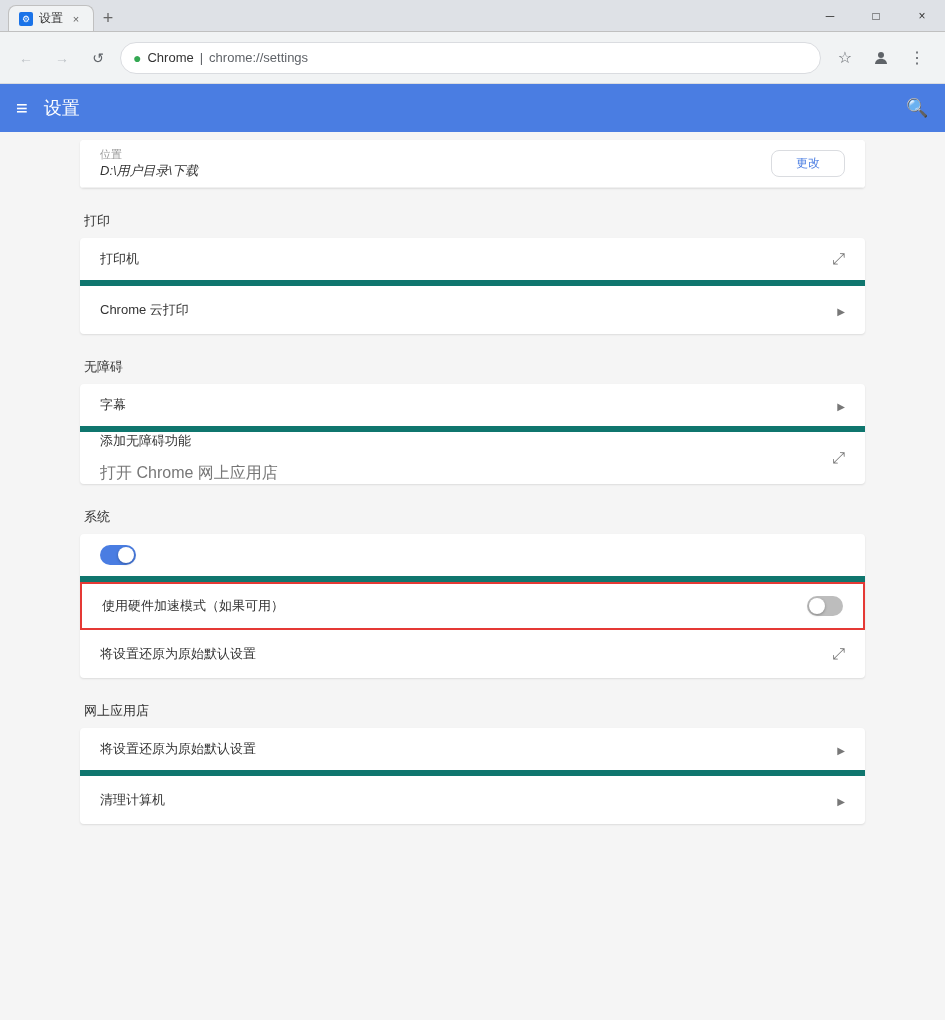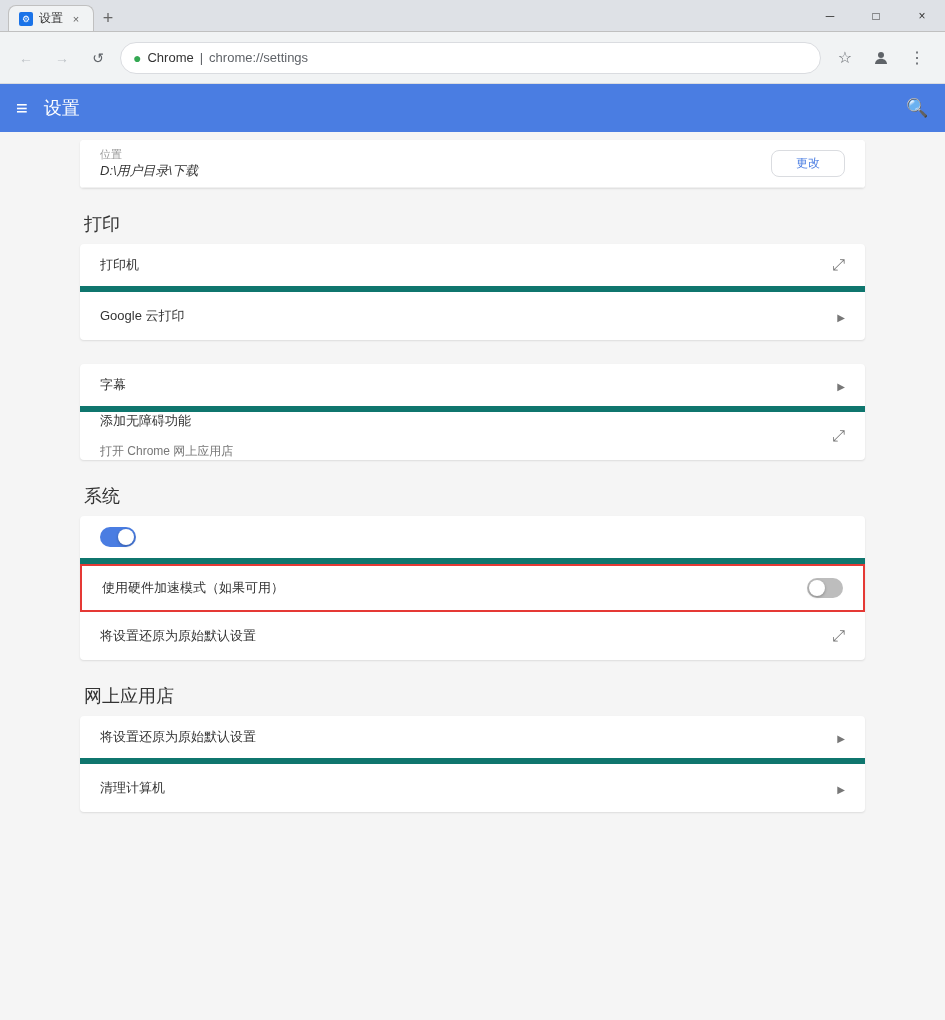--- a/index.html
+++ b/index.html
@@ -185,21 +185,21 @@
     .settings-page {
       padding: 0 80px;
       padding-bottom: 40px;
     }
 
     
     .section {
       margin-top: 24px;
     }
     .section-title {
-      font-size: 18px;
+      font-size: 13px;
       color: #333;
       margin-bottom: 8px;
       padding-left: 4px;
     }
     .card {
       background: white;
       border-radius: 4px;
       box-shadow: 0 1px 2px rgba(0,0,0,0.1);
       overflow: hidden;
     }
@@ -211,21 +211,21 @@
       border-bottom: 6px solid #0f766e;
       cursor: pointer;
     }
     .card-item:last-child { border-bottom: none; }
     .card-item-text {
       flex: 1;
       font-size: 13px;
       color: #333;
     }
     .card-item-subtext {
-      font-size: 12px;
+      font-size: 16px;
       color: #777;
       margin-top: 13px;
     }
     .card-item-right {
       color: #777;
       font-size: 14px;
       margin-left: 8px;
     }
 
     
@@ -369,27 +369,28 @@
     </div>
 
     <div class="section">
       <div class="section-title">打印</div>
       <div class="card">
         <div class="card-item">
           <span class="card-item-text">打印机</span>
           <span class="card-item-right ext-link-icon"></span>
         </div>
         <div class="card-item">
-          <span class="card-item-text">Google 云打印</span>
+          <span class="card-item-text">Chrome 云打印</span>
           <span class="card-item-right arrow-icon"></span>
         </div>
       </div>
     </div>
 
     <div class="section">
+      <div class="section-title">无障碍</div>
       <div class="card">
         <div class="card-item">
           <span class="card-item-text">字幕</span>
           <span class="card-item-right arrow-icon"></span>
         </div>
         <div class="card-item">
           <div class="card-item-text">
             <div>添加无障碍功能</div>
             <div class="card-item-subtext">打开 Chrome 网上应用店</div>
           </div>

